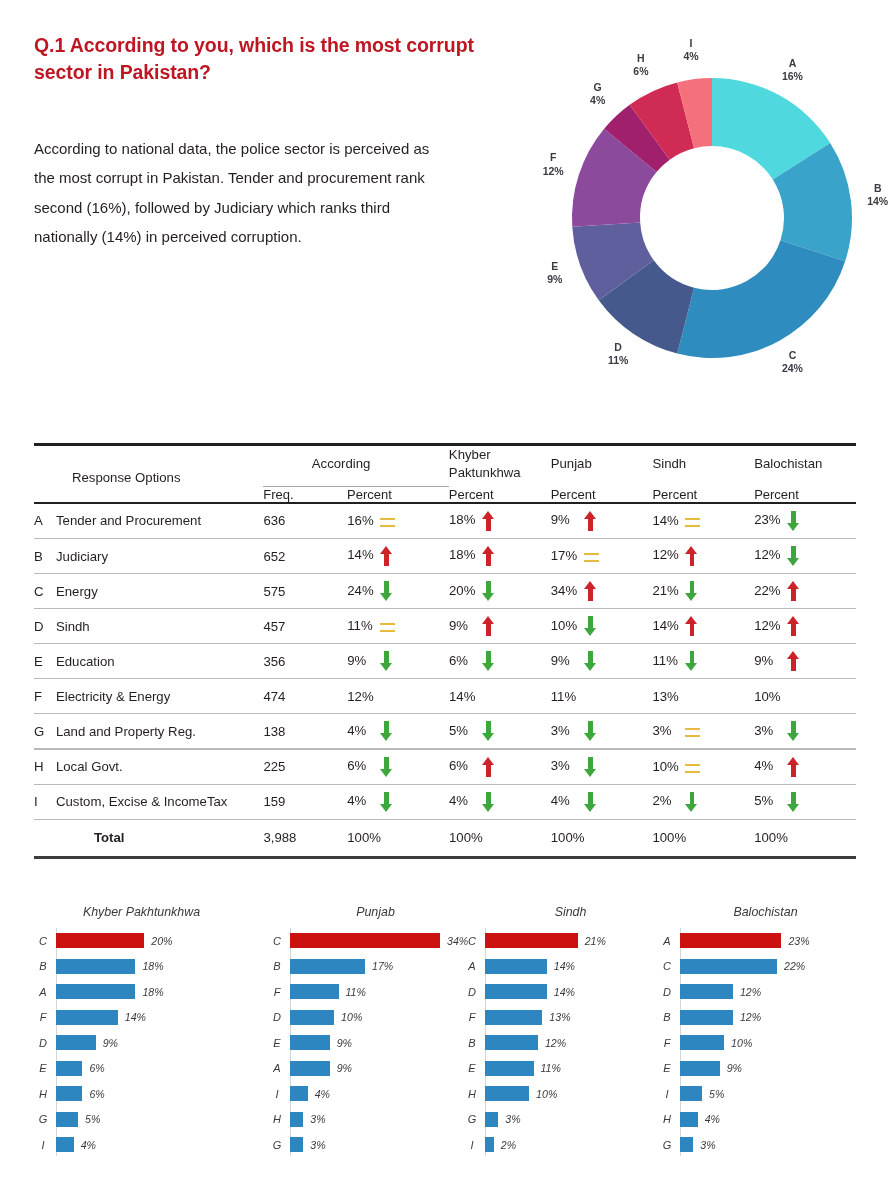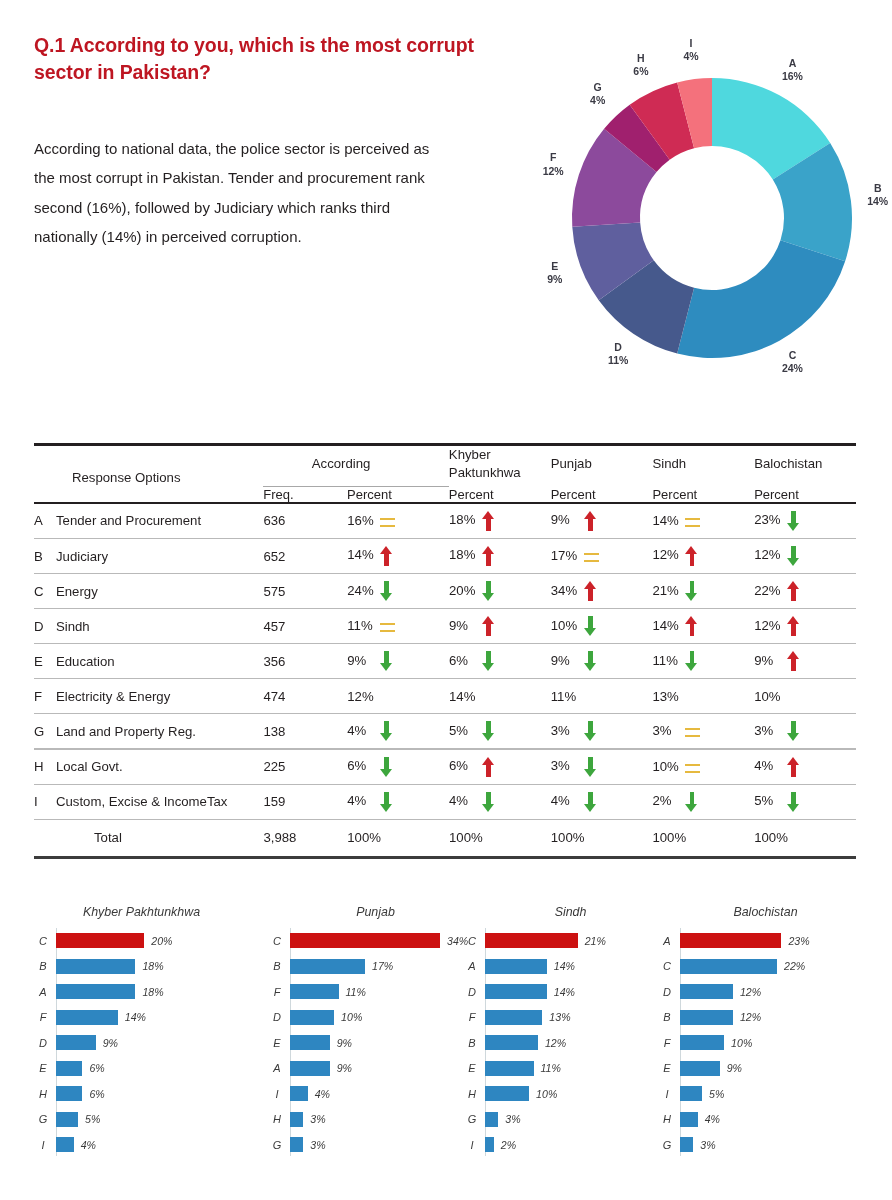--- a/index.html
+++ b/index.html
@@ -128,21 +128,21 @@
   .arw.up .head { top: 0; border-bottom: 8px solid #cc2229; }
   .arw.down .shaft { top: 0; height: 13px; background: #3da63d; }
   .arw.down .head { bottom: 0; border-top: 8px solid #3da63d; }
   .eq {
     display: inline-block; width: 15px; height: 9px;
     vertical-align: -1px;
     border-top: 2.6px solid #e6b93f;
     border-bottom: 2.6px solid #e6b93f;
   }
   .total-row td { font-size: 13.2px; height: 36px; }
-  .total-row .col-label { padding-left: 38px; }
+  .total-row .col-label { padding-left: 38px; font-weight: bold; }
 
   
   .charts-row {
     position: absolute;
     left: 0; top: 905px;
     width: 892px; height: 290px; font-style: italic;
   }
   .bchart { position: absolute; top: 0; width: 205px; }
   .bchart .bc-title {
     font-size: 12.4px;

